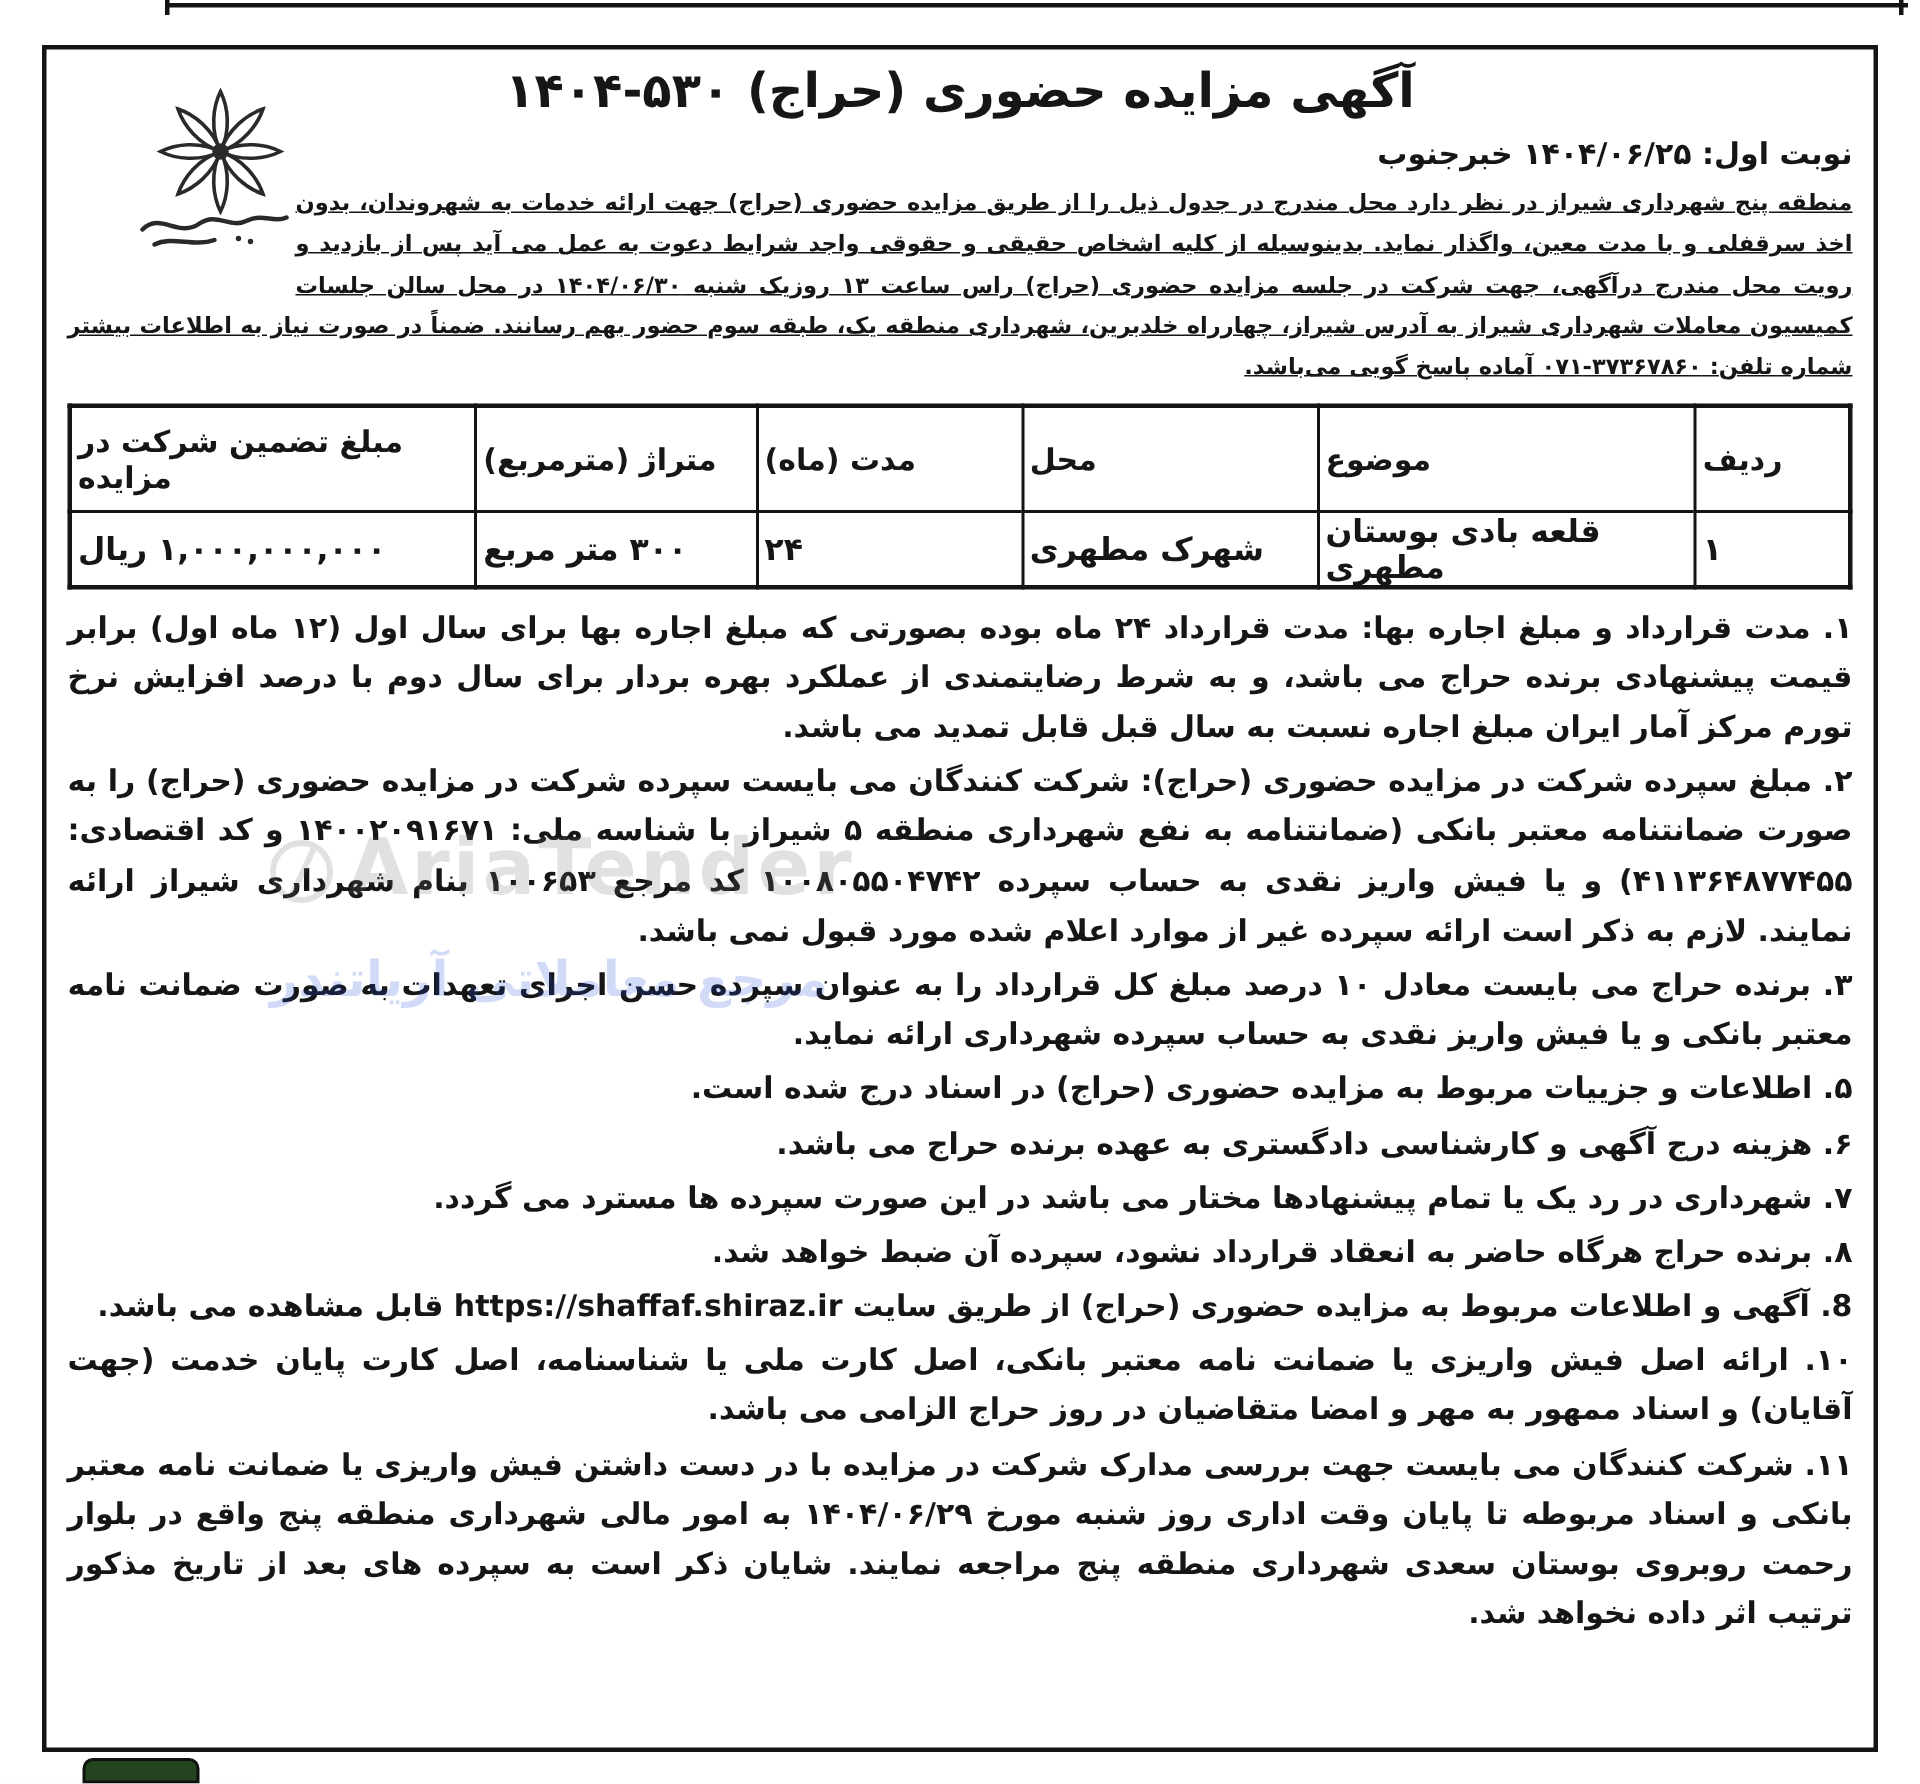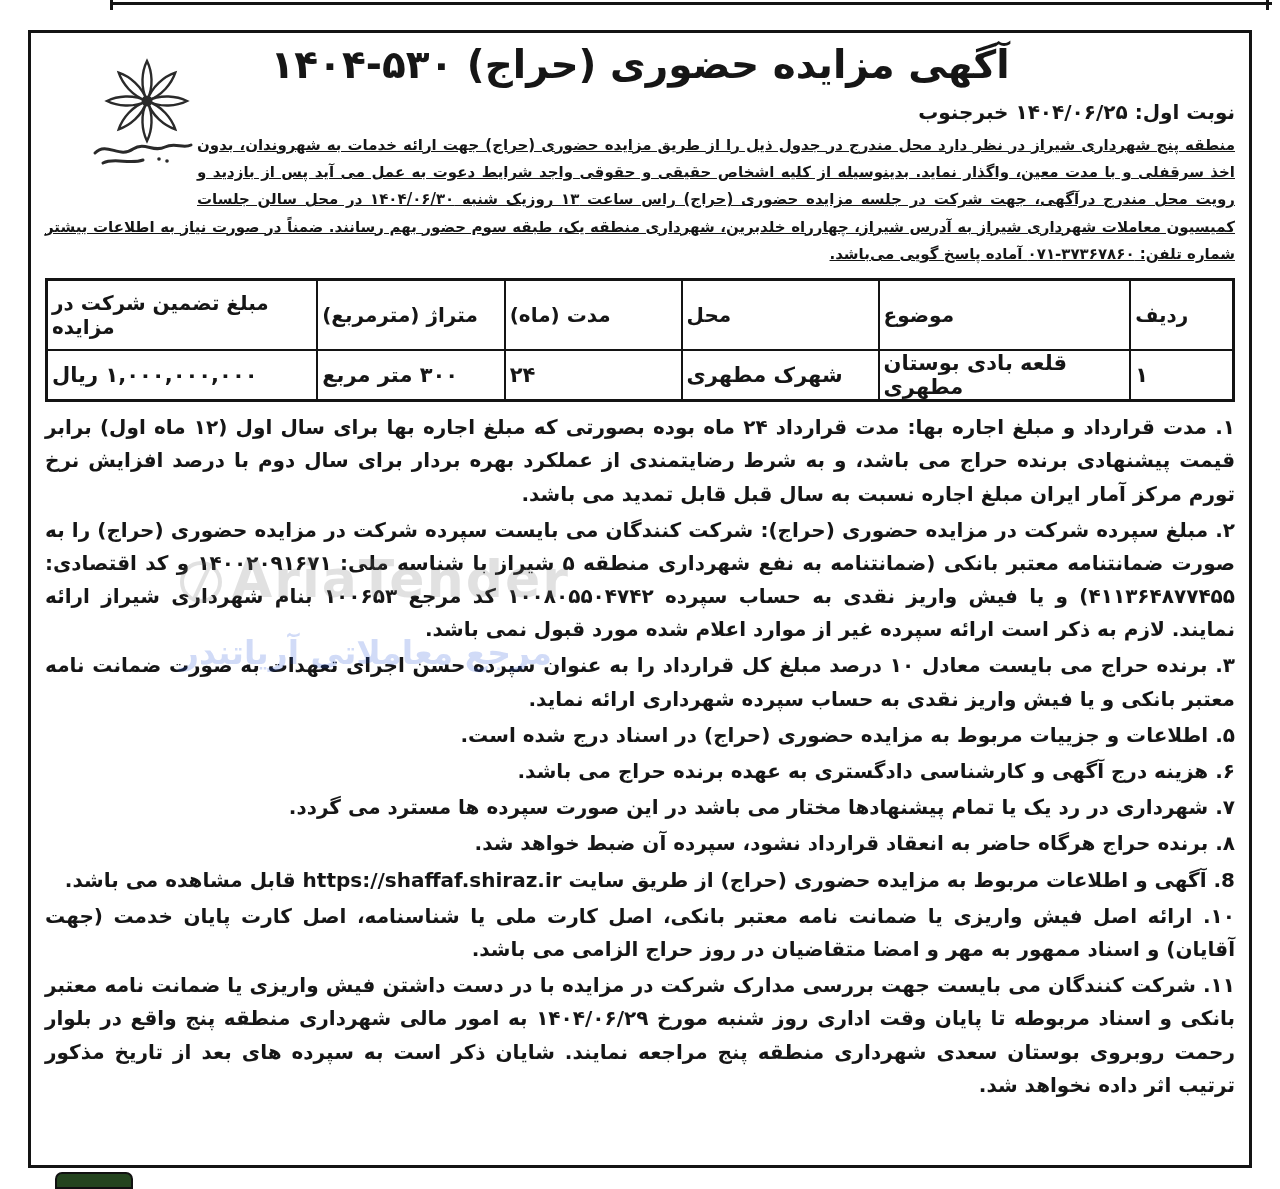--- a/index.html
+++ b/index.html
@@ -20,21 +20,21 @@
   .top-frag-tick2 { position:absolute; top:0; left:1266px; width:3px; height:10px; background:#141414; }
   .bottom-frag { position:absolute; left:55px; top:1172px; width:78px; height:17px; background:#24441f; border:2px solid #111; border-radius:7px 7px 0 0; }
 
   .frame {
     position:absolute; left:28px; top:30px; width:1224px; height:1138px;
     border:3px solid #141414; background:#fff; padding:4px 14px; overflow:hidden;
   }
 
   .doc { direction: rtl; }
 
-  .page-title { text-align:center; font-size:39px; line-height:1.35; margin-top:2px; }
+  .page-title { text-align:center; font-size:32px; line-height:1.35; margin-top:2px; }
 
   .nobat-row { display:flex; justify-content:space-between; font-size:20px; margin-top:8px; padding-left:240px; }
 
   .intro-wrap { margin-top:8px; }
   .logo-spacer { float:left; width:152px; height:80px; }
   .intro { font-size:15px; line-height:1.82; text-align:justify;text-decoration:underline; }
 
   .logo-abs { position:absolute; left:58px; top:22px; width:108px; height:118px; }
 
   table.lot-table { width:100%; border-collapse:collapse; margin-top:10px; border:3px solid #141414; }

